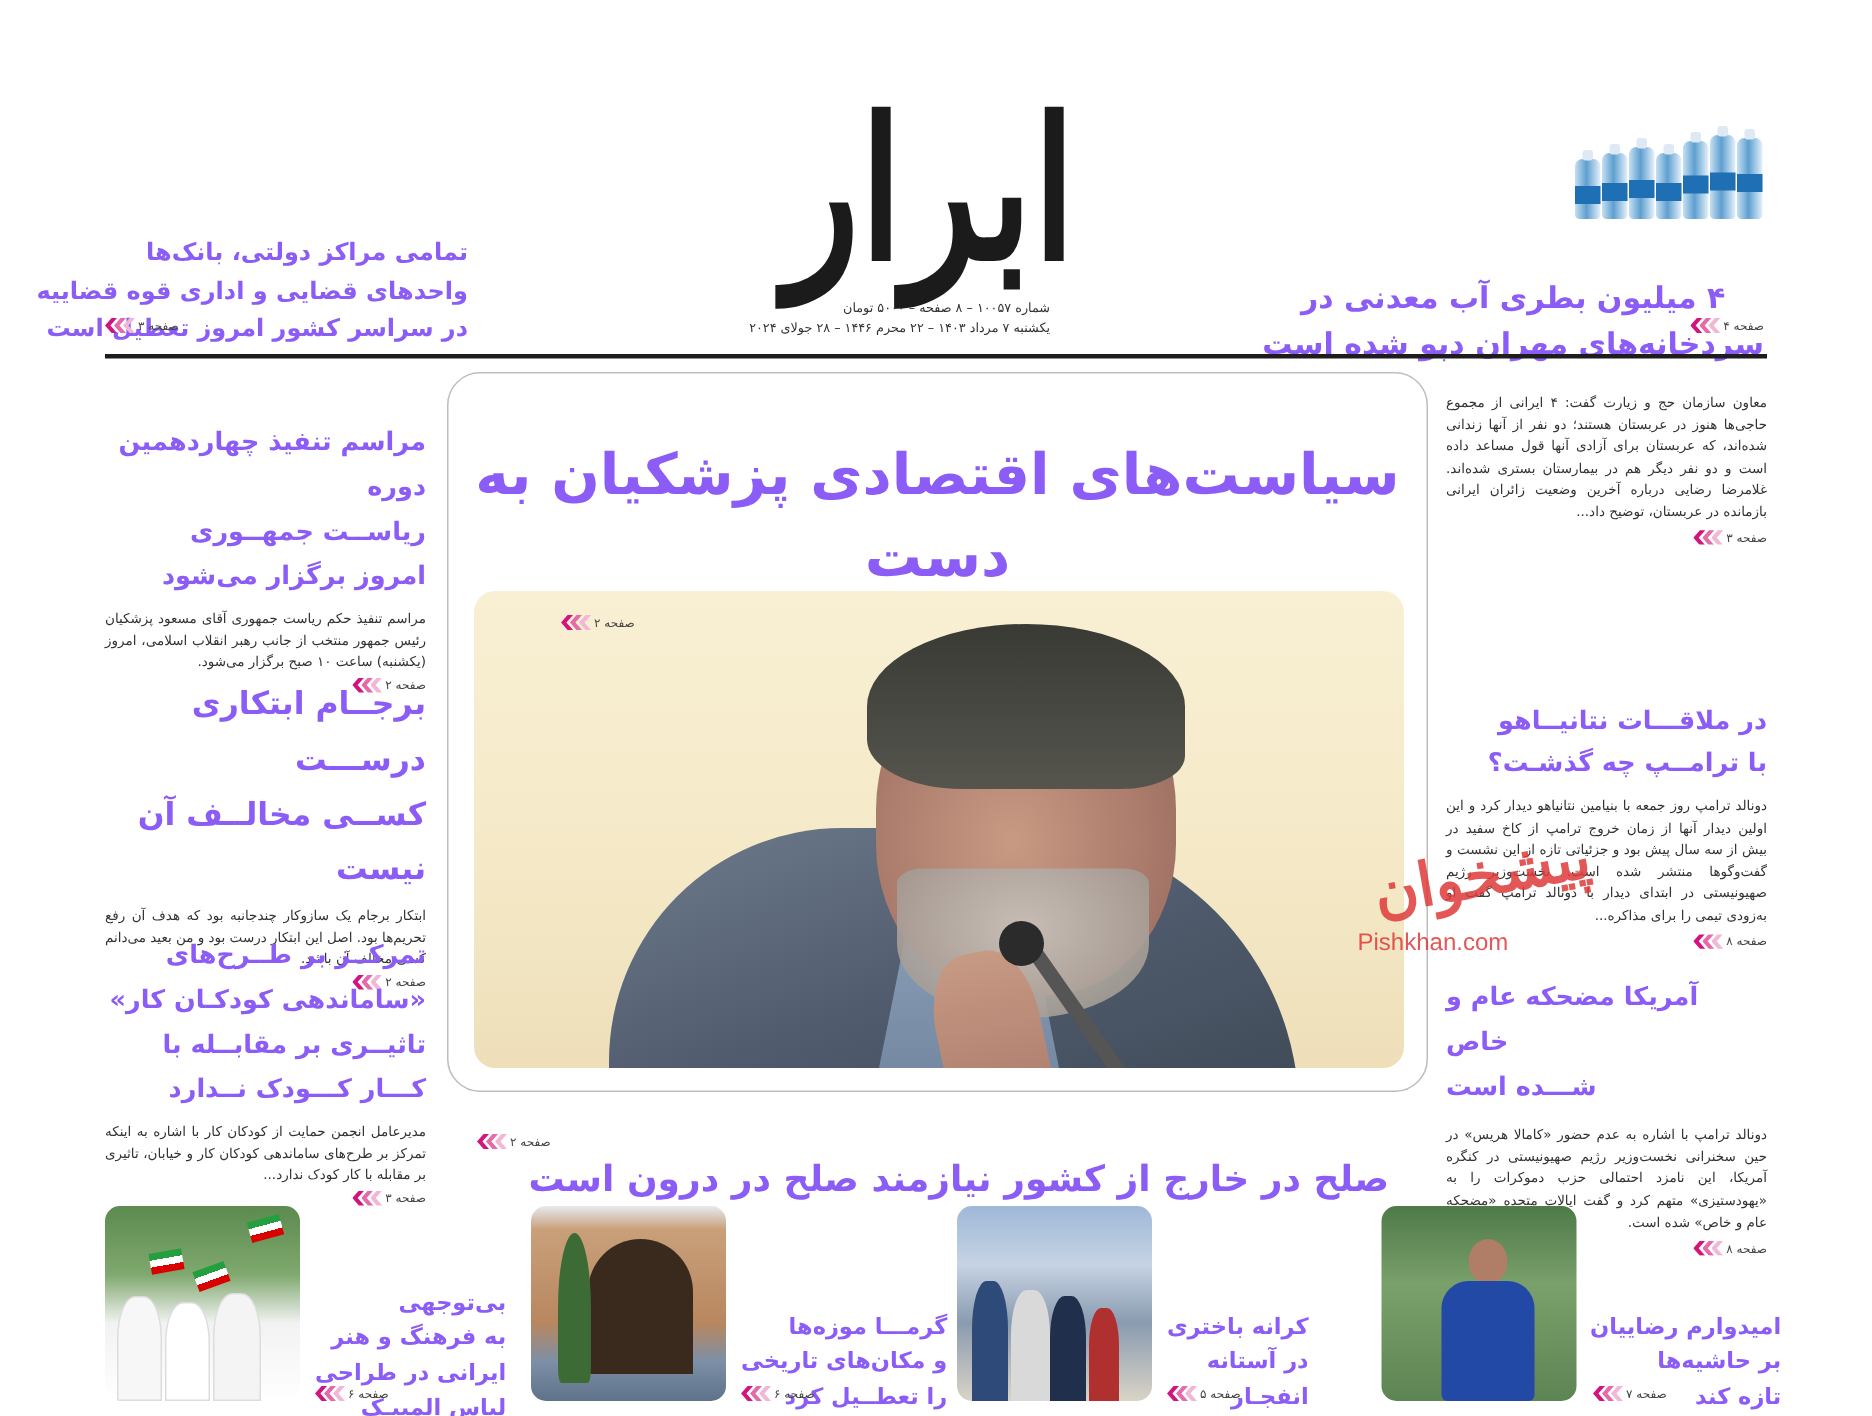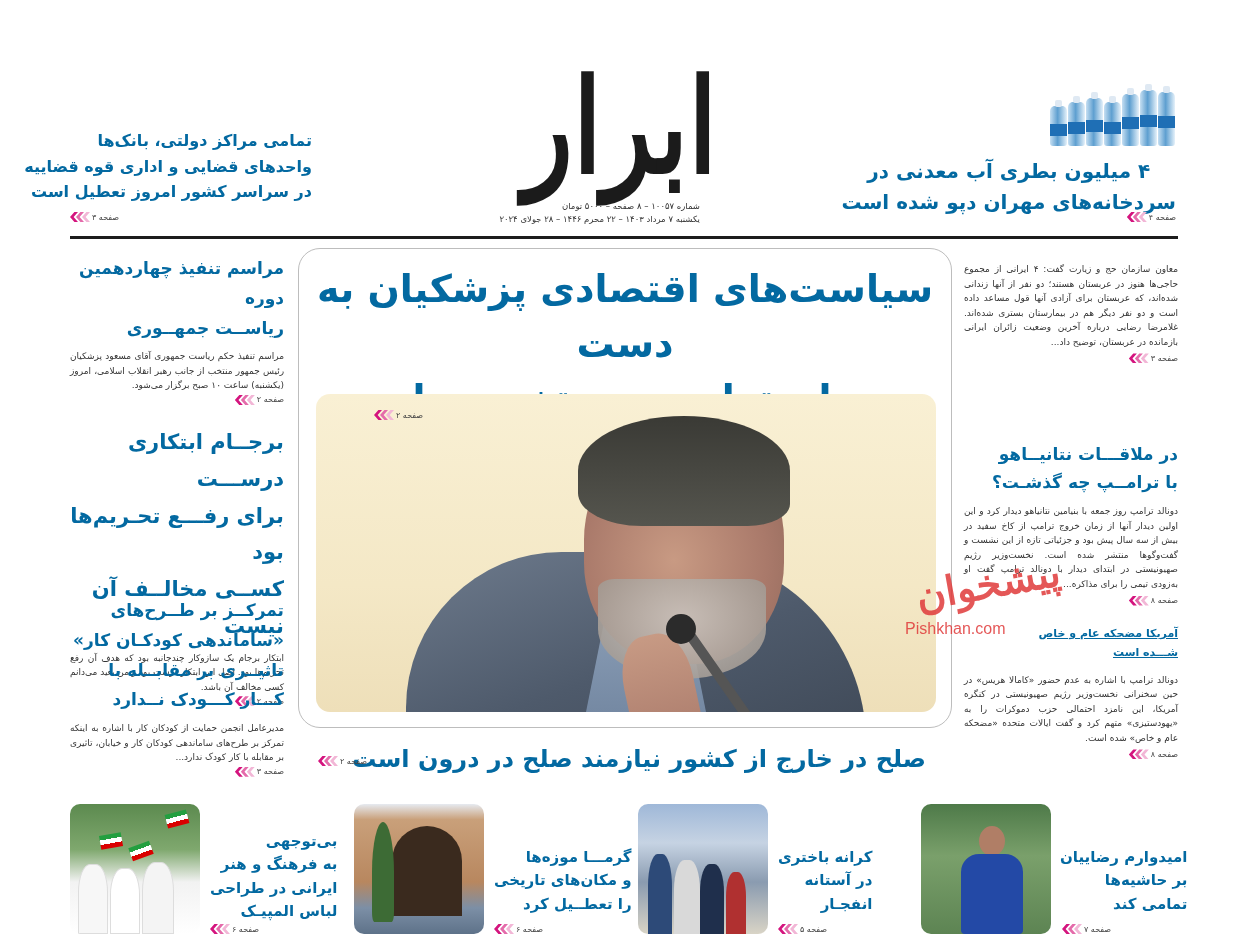--- a/index.html
+++ b/index.html
@@ -1,20 +1,20 @@
 <!DOCTYPE html>
 <html><head>
 <meta charset="utf-8">
 <style>
   * { box-sizing: border-box; margin: 0; padding: 0; }
   html, body { width: 1248px; height: 944px; background: #ffffff; overflow: hidden; }
   body { font-family: "DejaVu Sans", sans-serif; color: #111; position: relative; direction: rtl; }
 
   .abs { position: absolute; }
-  .hl { font-family: "DejaVu Sans", sans-serif; font-weight: 900; color: #0369a1; line-height: 1.45; }
+  .hl { font-family: "DejaVu Sans", sans-serif; font-weight: 900; color: #8b5cf6; line-height: 1.45; margin-top: 27px; }
   .body-txt { font-family: "DejaVu Sans", sans-serif; font-size: 9px; color: #333; line-height: 1.62; text-align: justify; }
   .pref { display: flex; align-items: center; gap: 4px; direction: rtl; font-size: 8px; color: #444; }
   .chev { display: inline-flex; direction: ltr; }
   .chev span { display: inline-block; width: 8px; height: 10px; clip-path: polygon(100% 0, 45% 50%, 100% 100%, 55% 100%, 0 50%, 55% 0); margin-right: -2px; }
   .chev span:nth-child(1) { background: #d4147e; }
   .chev span:nth-child(2) { background: #e46aaa; }
   .chev span:nth-child(3) { background: #f2b6d6; }
 
   
   .logo { left: 520px; top: 62px; width: 200px; height: 140px; direction: rtl; }
@@ -166,21 +166,21 @@
     <span>صفحه ۸</span>
     <span class="chev">
         <span></span>
         <span></span>
         <span></span>
       </span>
   </div>
 </div>
 
 <div class="abs" style="right:70px;top:624px;width:214px;">
-  <div class="hl" style="font-size:11px;text-align:right;line-height:1.75;text-decoration:underline;">
+  <div class="hl" style="font-size:17px;text-align:left;line-height:1.75;">
     <div>آمریکا مضحکه عام و خاص</div>
     <div>شـــده است</div>
   </div>
   <div class="body-txt" style="margin-top:10px;">دونالد ترامپ با اشاره به عدم حضور «کامالا هریس» در حین سخنرانی نخست‌وزیر رژیم صهیونیستی در کنگره آمریکا، این نامزد احتمالی حزب دموکرات را به «یهودستیزی» متهم کرد و گفت ایالات متحده «مضحکه عام و خاص» شده است.</div>
   <div class="pref" style="margin-top:4px;">
     <span>صفحه ۸</span>
     <span class="chev">
         <span></span>
         <span></span>
         <span></span>
@@ -188,36 +188,36 @@
   </div>
 </div>
 
 <div class="abs wm-fa">پیشخوان</div>
 <div class="abs wm-en">Pishkhan.com</div>
 
 <div class="abs" style="left:70px;top:254px;width:214px;">
   <div class="hl" style="font-size:17px;text-align:right;line-height:1.75;">
     <div>مراسم تنفیذ چهاردهمین دوره</div>
     <div>ریاســت جمهــوری</div>
+    <div>امروز برگزار می‌شود</div>
   </div>
   <div class="body-txt" style="margin-top:6px;">مراسم تنفیذ حکم ریاست جمهوری آقای مسعود پزشکیان رئیس جمهور منتخب از جانب رهبر انقلاب اسلامی، امروز (یکشنبه) ساعت ۱۰ صبح برگزار می‌شود.</div>
   <div class="pref" style="margin-top:2px;justify-content:flex-end;direction:ltr;">
     <span class="chev">
         <span></span>
         <span></span>
         <span></span>
       </span>
     <span>صفحه ۲</span>
   </div>
 </div>
 
 <div class="abs" style="left:70px;top:424px;width:214px;">
   <div class="hl" style="font-size:21px;text-align:right;line-height:1.75;">
     <div>برجــام ابتکاری درســـت</div>
-    <div>برای رفـــع تحـریم‌ها بود</div>
     <div>کســی مخالــف آن نیست</div>
   </div>
   <div class="body-txt" style="margin-top:6px;">ابتکار برجام یک سازوکار چندجانبه بود که هدف آن رفع تحریم‌ها بود. اصل این ابتکار درست بود و من بعید می‌دانم کسی مخالف آن باشد.</div>
   <div class="pref" style="margin-top:2px;justify-content:flex-end;direction:ltr;">
     <span class="chev">
         <span></span>
         <span></span>
         <span></span>
       </span>
     <span>صفحه ۲</span>
@@ -244,21 +244,21 @@
 
 <div class="thumb t4">
   <div class="player">
       <div class="ph"></div>
       <div class="pb"></div>
     </div>
 </div>
 <div class="thumb-hl hl" style="left:1060px;">
   <div>امیدوارم رضاییان</div>
   <div>بر حاشیه‌ها</div>
-  <div>تمامی کند</div>
+  <div>تازه کند</div>
 </div>
 <div class="thumb-ref pref" style="left:1062px;direction:ltr;">
   <span class="chev">
       <span></span>
       <span></span>
       <span></span>
     </span>
   <span>صفحه ۷</span>
 </div>
 

